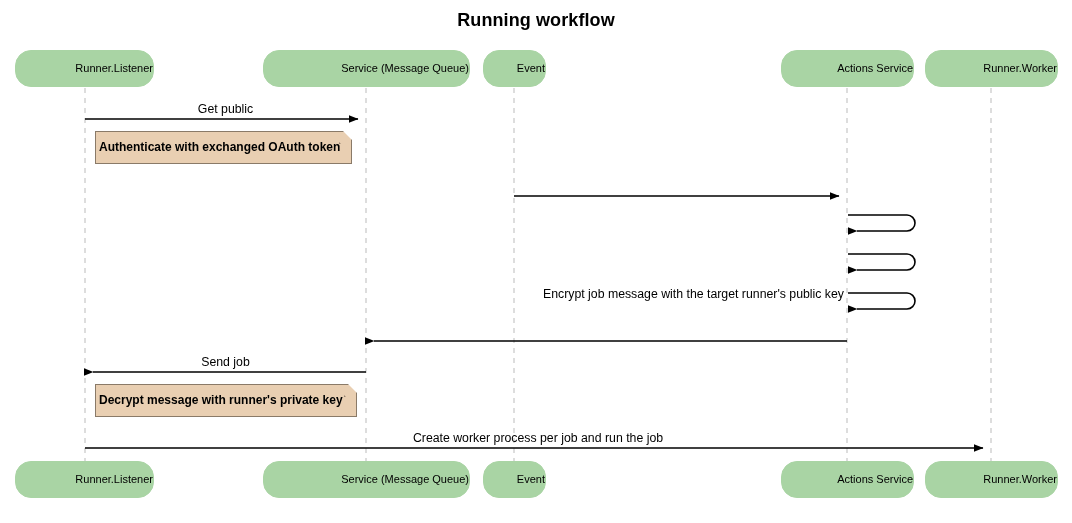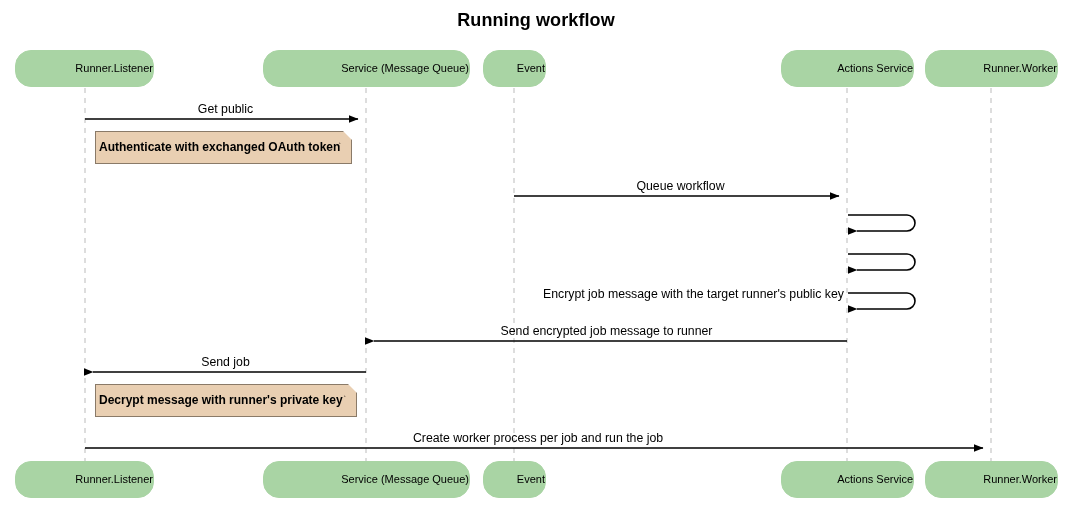--- a/index.html
+++ b/index.html
@@ -152,27 +152,25 @@
   <div class="participant" style="left:925px; top:50px; width:133px;">Runner.Worker</div>
 
   <div class="participant" style="left:15px; top:461px; width:139px;">Runner.Listener</div>
   <div class="participant" style="left:263px; top:461px; width:207px;">Service (Message Queue)</div>
   <div class="participant" style="left:483px; top:461px; width:63px;">Event</div>
   <div class="participant" style="left:781px; top:461px; width:133px;">Actions Service</div>
   <div class="participant" style="left:925px; top:461px; width:133px;">Runner.Worker</div>
 
   <div class="msg-label" style="left:85px; top:102px; width:281px;">Get public</div>
 
-  <div class="msg-label" style="left:514px; top:179px; width:333px;">Queue workflow</div>
 
 
 
   <div class="msg-label" style="left:430px; top:287px; width:414px; text-align:right;">Encrypt job message with the target runner's public key</div>
 
-  <div class="msg-label" style="left:366px; top:324px; width:481px;">Send encrypted job message to runner</div>
 
   <div class="msg-label" style="left:85px; top:355px; width:281px;">Send job</div>
 
   <div class="msg-label" style="left:85px; top:431px; width:906px;">Create worker process per job and run the job</div>
 
   <div class="note" style="left:95px; top:131px; width:257px;">
     <span>Authenticate with exchanged OAuth token</span>
     <span class="fold"></span>
     <span class="fold-edge"></span>
   </div>

